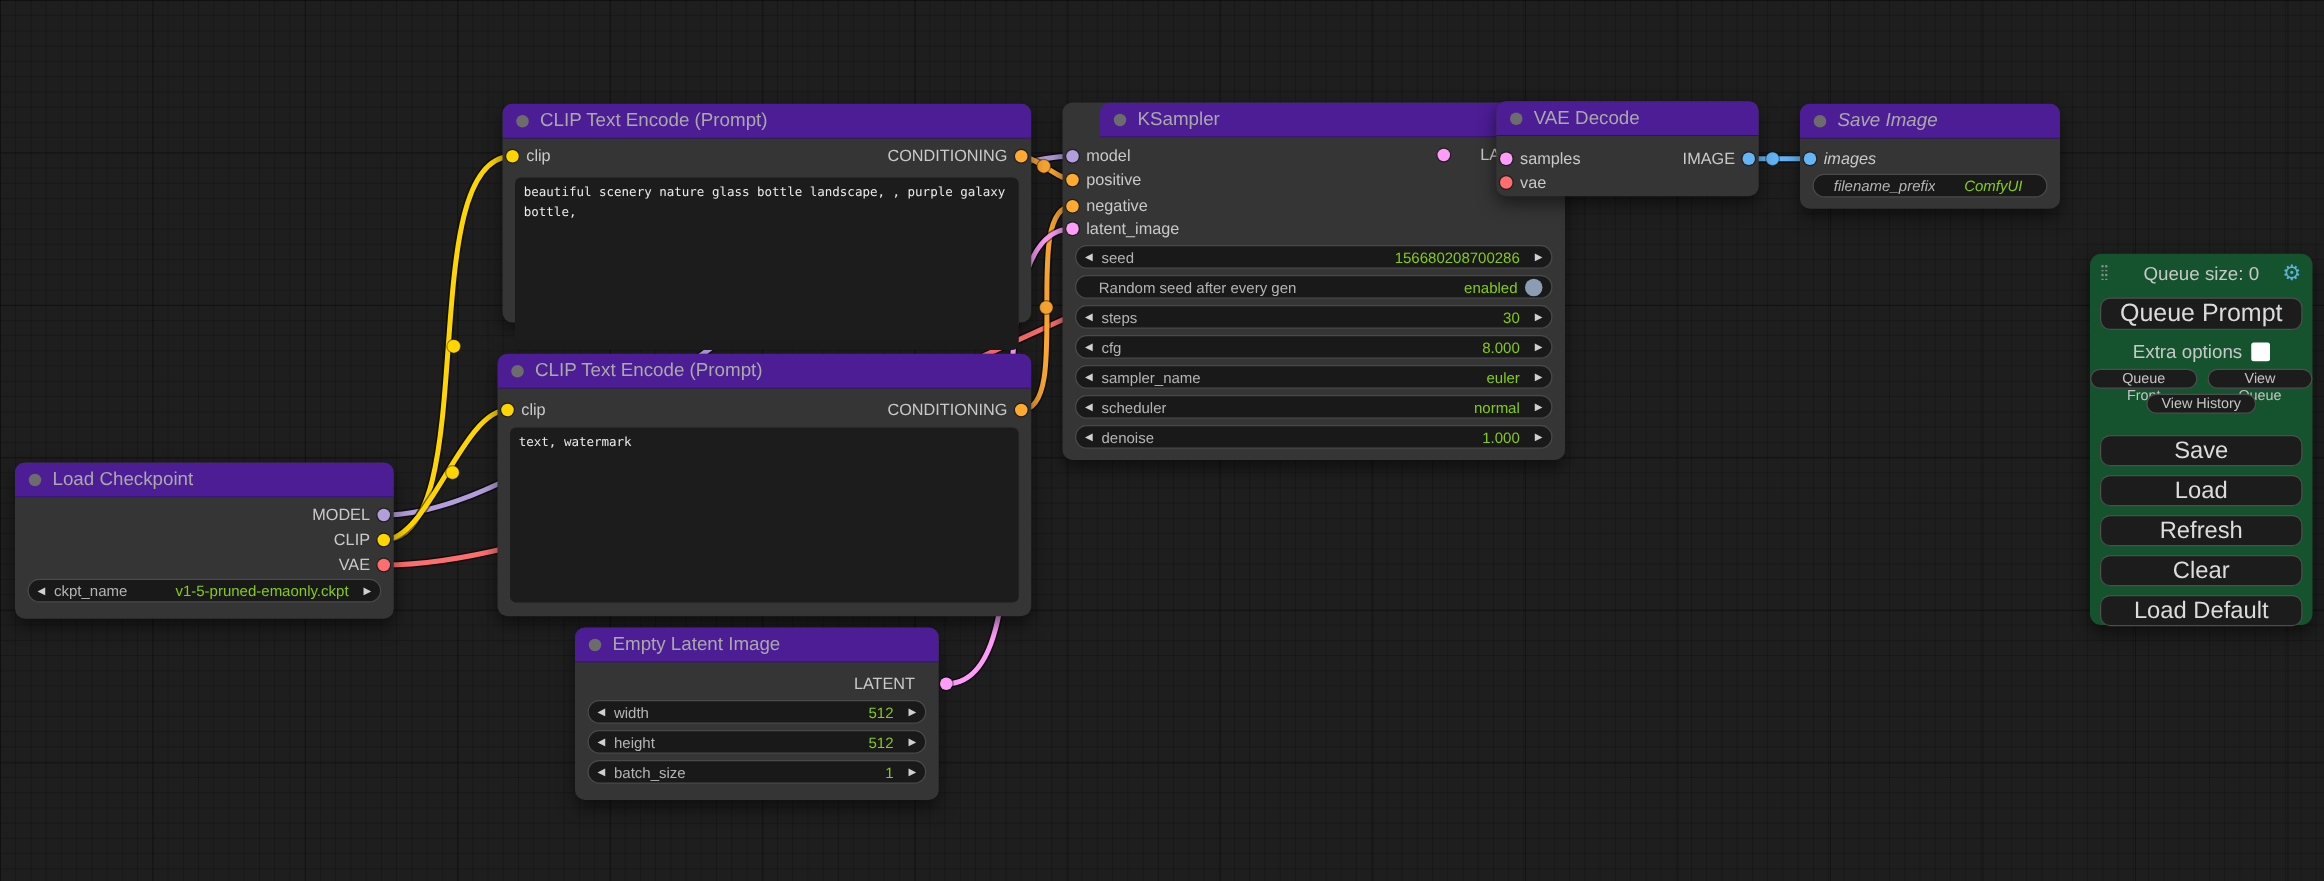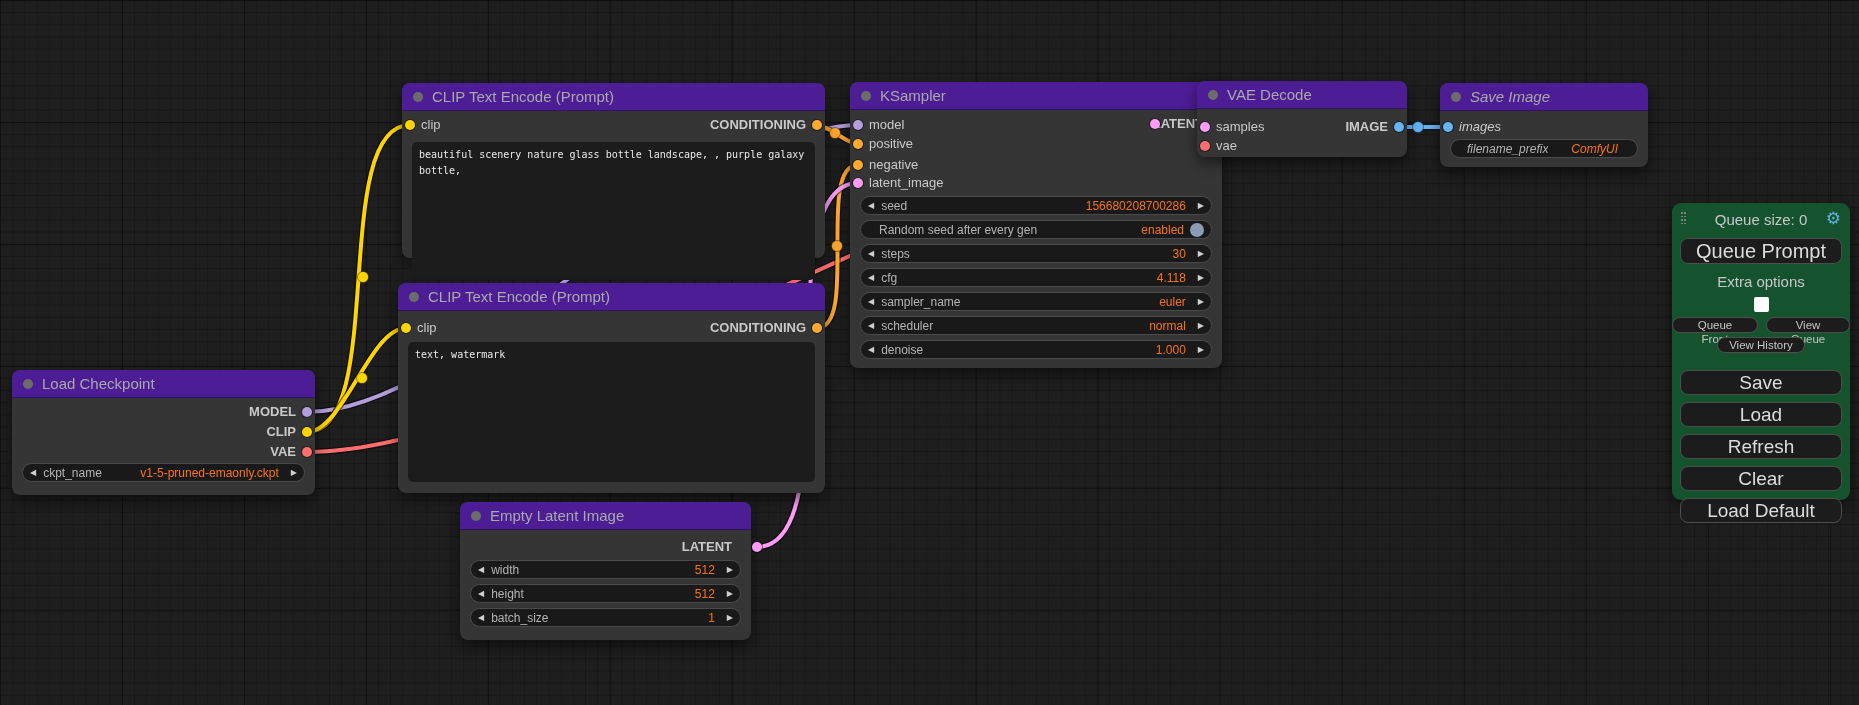--- a/index.html
+++ b/index.html
@@ -17,26 +17,26 @@
   #wires{position:absolute;left:0;top:0;z-index:1;pointer-events:none;}
   .node{position:absolute;background:#353535;border-radius:8px;
         box-shadow:0 6px 14px rgba(0,0,0,.5);z-index:2;}
   .ntitle{height:28px;display:flex;align-items:center;gap:9px;padding:0 11px;
           background:#4c1d95;border-radius:8px 8px 0 0;font-size:15px;color:#a9a9a9;
           border-bottom:1px solid rgba(0,0,0,.35);box-sizing:border-box;}
   .tdot{width:10px;height:10px;border-radius:50%;background:#6c6c6c;flex:none;}
   .port{position:absolute;width:10px;height:10px;border-radius:50%;z-index:3;
         box-shadow:0 0 0 1px rgba(0,0,0,.4);}
   .slotlabel{position:absolute;font-size:13px;color:#c9c9c9;height:18px;line-height:18px;}
-  .outlabel{text-align:right;font-weight:bold;}
+  .outlabel{text-align:right;}
   .widget{position:absolute;left:10px;right:10px;height:19px;background:#191919;
           border:1px solid #4a4a4a;border-radius:10px;display:flex;align-items:center;
           padding:0 7px;font-size:12px;color:#b4b4b4;box-sizing:border-box;white-space:nowrap;}
   .wlabel{margin-left:7px;overflow:hidden;}
-  .wval{margin-left:auto;color:#f97316;}
+  .wval{margin-left:auto;color:#84cc16;}
   .warr{font-size:8px;color:#d0d0d0;line-height:1;flex:none;}
   .warr.right{margin-left:7px;}
   .wval.pad{margin-right:5px;}
   .toggle{width:14px;height:14px;border-radius:50%;background:#8a9db4;margin-left:6px;flex:none;}
   .textbox{position:absolute;left:10px;right:10px;background:#1c1c1c;border-radius:5px;
            padding:5px 7px;font:10px/1.6 "DejaVu Sans Mono",monospace;color:#eaeaea;
            white-space:pre-wrap;box-sizing:border-box;overflow:hidden;}
   
   .panel{position:absolute;left:1672px;top:203px;width:178px;height:297px;background:#14532d;
          border-radius:9px;box-shadow:0 6px 14px rgba(0,0,0,.5);z-index:4;box-sizing:border-box;}
@@ -45,21 +45,21 @@
         grid-auto-rows:3.5px;}
   .drag span{width:1.7px;height:1.7px;border-radius:50%;background:#8a8a8a;}
   .qsize{position:absolute;left:0;right:0;top:8px;text-align:center;font-size:15px;color:#c8c8c8;}
   .gear{position:absolute;right:9px;top:5px;font-size:17px;color:#5fb0da;cursor:pointer;}
   .btn{display:block;margin:7px auto 0;width:162px;height:25px;background:#1c1c1c;
        border:1px solid #4d4d4d;border-radius:8px;color:#dcdcdc;font-size:19px;
        font-family:"Liberation Sans",sans-serif;text-align:center;line-height:23px;
        box-sizing:border-box;cursor:pointer;}
   .btn.big{height:26px;font-size:20px;line-height:24px;margin-top:5px;}
   .extra{margin-top:9px;display:flex;justify-content:center;align-items:center;gap:7px;
-         font-size:15px;color:#c8c8c8;flex-direction:column;}
+         font-size:15px;color:#c8c8c8;}
   .chk{width:15px;height:15px;background:#fff;border-radius:2px;}
   .srow{margin-top:5px;display:flex;justify-content:center;gap:8px;}
   .sbtn{height:16px;background:#1c1c1c;border:1px solid #4d4d4d;border-radius:8px;
         color:#c4c4c4;font-size:11.5px;line-height:14px;padding:0 11px;box-sizing:border-box;
         cursor:pointer;text-align:center;}
   .center{margin-top:4px;display:flex;justify-content:center;}
   .gap{height:10px;}
 </style>
 </head>
 <body>
@@ -127,21 +127,21 @@
     <span class="tdot"></span>
     <span>CLIP Text Encode (Prompt)</span>
   </div>
   <span class="port" style="left: 3px; top: 40px; background: rgb(255, 213, 0);"></span>
   <div class="slotlabel" style="left:19px;top:36px">clip</div>
   <span class="port" style="left: 414px; top: 40px; background: rgb(255, 169, 49);"></span>
   <div class="slotlabel outlabel" style="right:19px;top:36px;left:auto">CONDITIONING</div>
   <div class="textbox" style="top:59px;height:140px">text, watermark</div>
 </div>
 
-<div class="node" style="left:850px;top:82px;width:372px;height:286px;">
+<div class="node" style="left:850px;top:82px;width:372px;height:286px;padding-left:30px;">
   <div class="ntitle">
     <span class="tdot"></span>
     <span>KSampler</span>
   </div>
   <span class="port" style="left: 3px; top: 38px; background: rgb(179, 157, 219);"></span>
   <div class="slotlabel" style="left:19px;top:34px">model</div>
   <span class="port" style="left: 3px; top: 57px; background: rgb(255, 169, 49);"></span>
   <div class="slotlabel" style="left:19px;top:53px">positive</div>
   <span class="port" style="left: 3px; top: 78px; background: rgb(255, 169, 49);"></span>
   <div class="slotlabel" style="left:19px;top:74px">negative</div>
@@ -163,21 +163,21 @@
   </div>
   <div class="widget" style="top:162px">
     <span class="warr">◀</span>
     <span class="wlabel">steps</span>
     <span class="wval pad">30</span>
     <span class="warr right">▶</span>
   </div>
   <div class="widget" style="top:186px">
     <span class="warr">◀</span>
     <span class="wlabel">cfg</span>
-    <span class="wval pad">4.118</span>
+    <span class="wval pad">8.000</span>
     <span class="warr right">▶</span>
   </div>
   <div class="widget" style="top:210px">
     <span class="warr">◀</span>
     <span class="wlabel">sampler_name</span>
     <span class="wval pad">euler</span>
     <span class="warr right">▶</span>
   </div>
   <div class="widget" style="top:234px">
     <span class="warr">◀</span>

